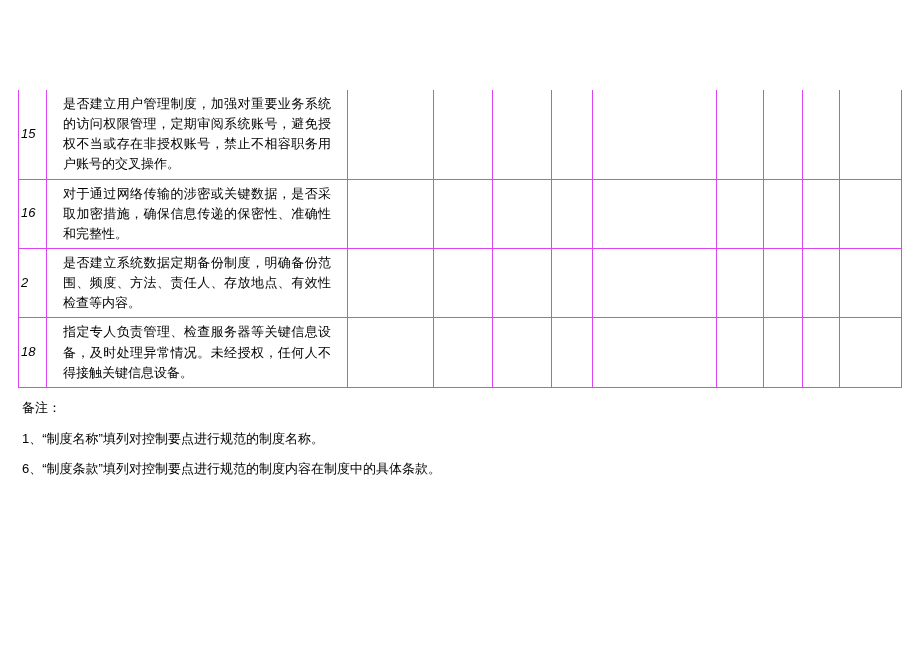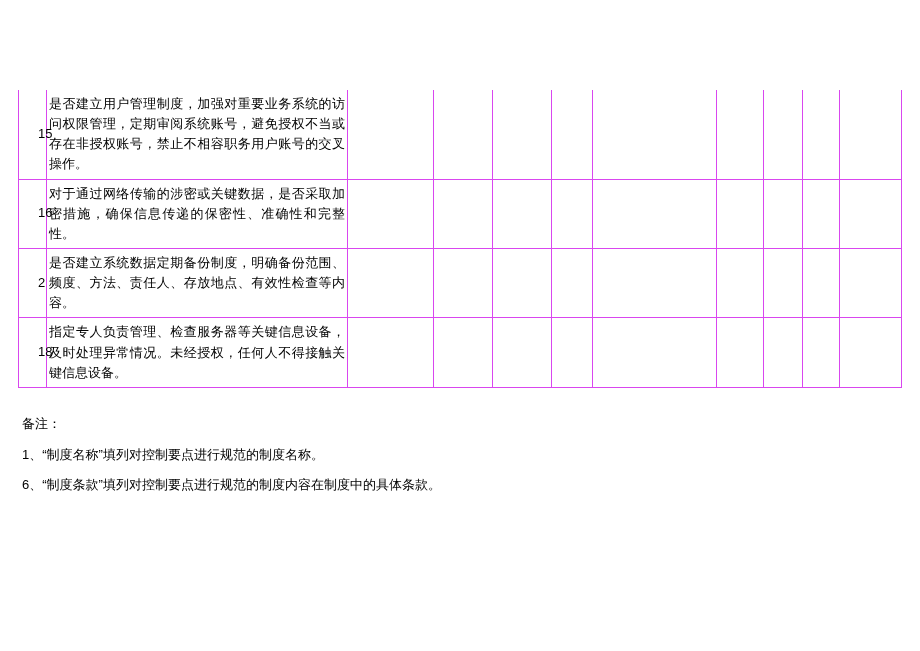--- a/index.html
+++ b/index.html
@@ -21,34 +21,34 @@
       width: 884px;
       table-layout: fixed;
       margin-top: 90px;
     }
     td {
       border: 1px solid #d946ef;
       vertical-align: middle;
       padding: 2px 2px;
       height: auto;
     }
-    .col-num { width: 26px; text-align: left; padding-left: 19px; }
-    .col-desc { width: 280px; text-align: justify; text-justify: inter-ideograph; padding: 4px 2px; line-height: 1.55; }
+    .col-num { width: 26px; text-align: left; padding-left: 2px; font-style: italic; }
+    .col-desc { width: 280px; text-align: justify; text-justify: inter-ideograph; padding: 4px 16px; line-height: 1.55; }
     .col3 { width: 80px; }
     .col4 { width: 55px; }
     .col5 { width: 55px; }
     .col6 { width: 38px; }
     .col7 { width: 115px; }
     .col8 { width: 44px; }
     .col9 { width: 36px; }
     .col10 { width: 34px; }
     .col11 { width: 58px; }
     tr.first td { border-top: none; }
     .notes {
-      margin-top: 26px;
+      margin-top: 10px;
       padding-left: 4px;
     }
     .notes p {
       margin-bottom: 10px;
       font-size: 13px;
     }
   </style>
 </head>
 <body>
 

